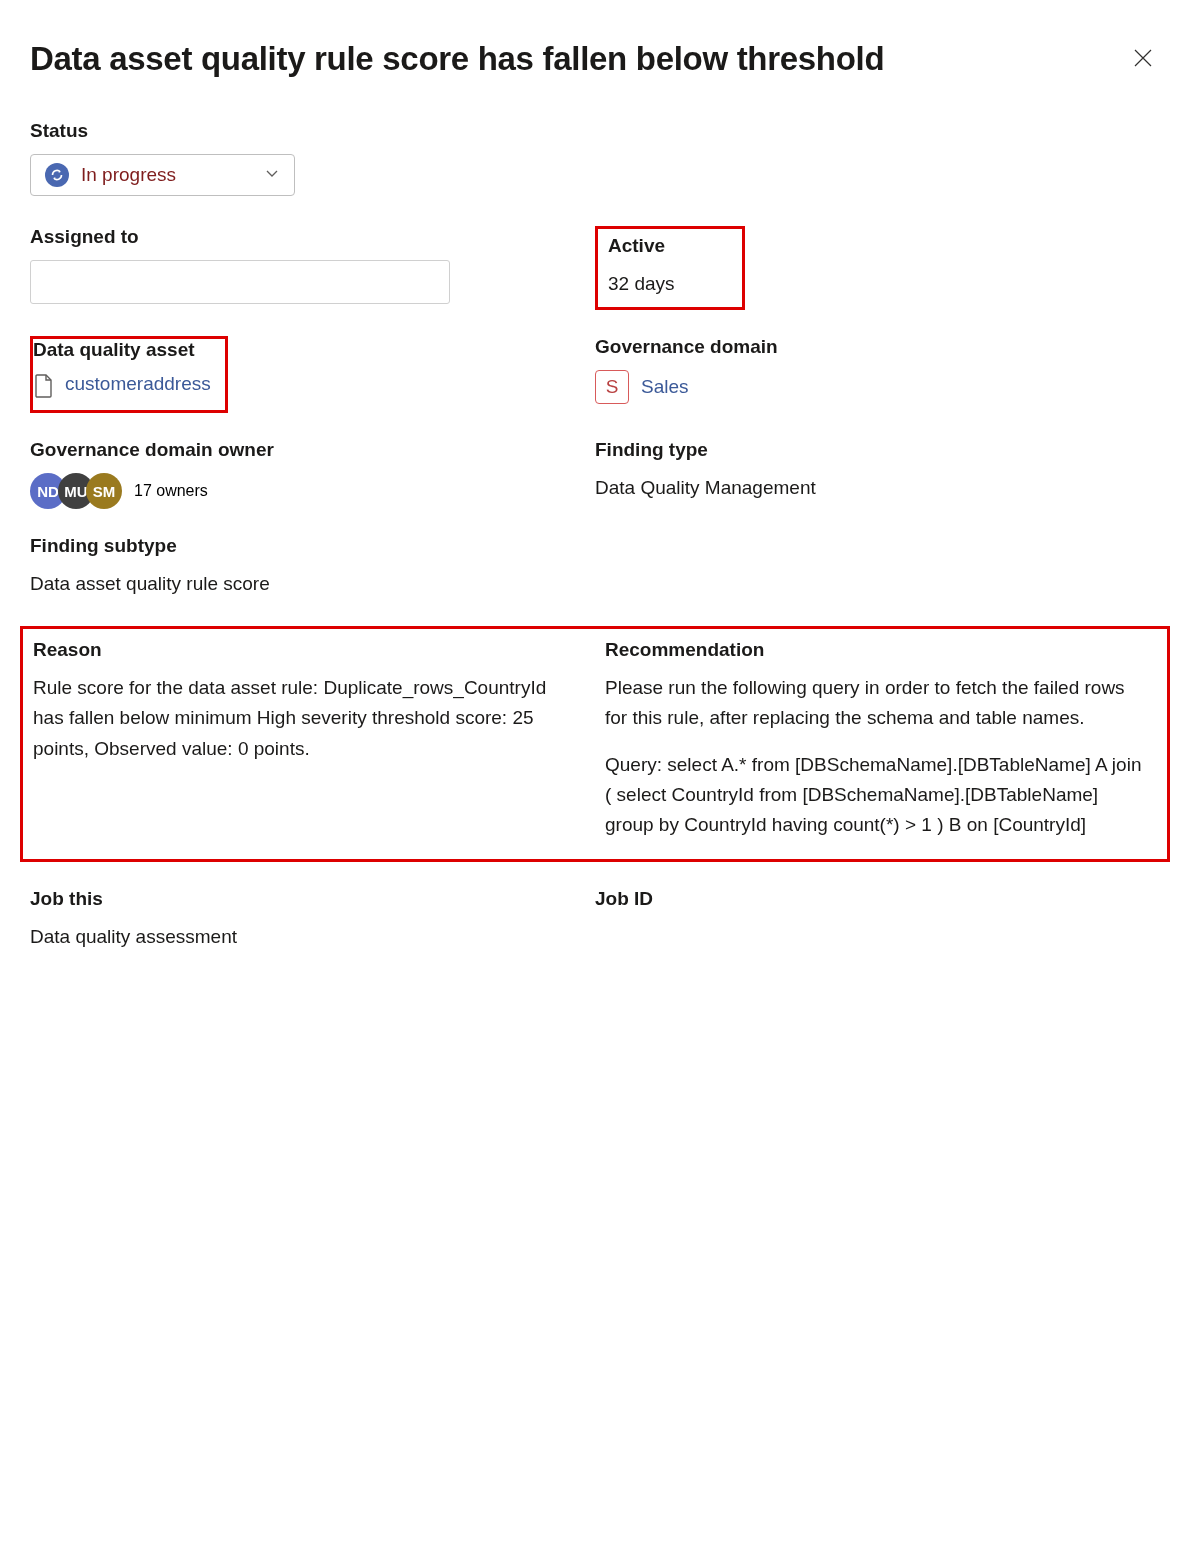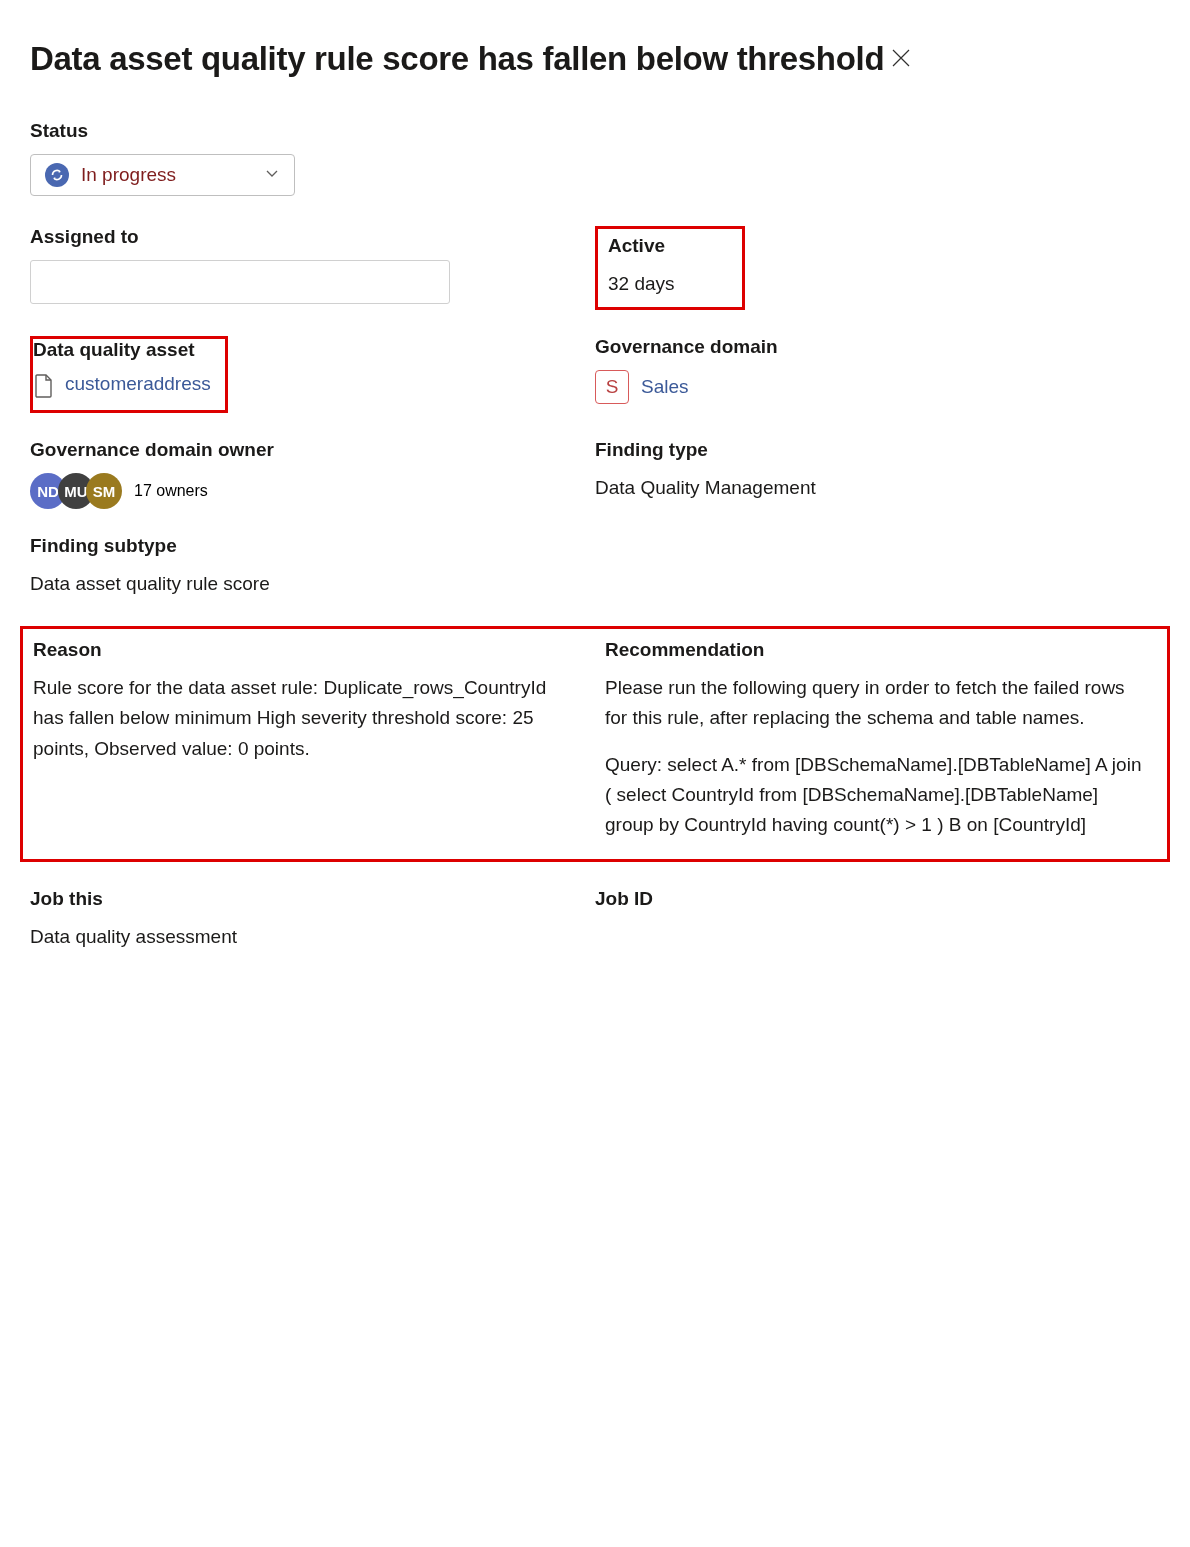--- a/index.html
+++ b/index.html
@@ -10,20 +10,21 @@
     body {
       font-family: "Segoe UI", -apple-system, BlinkMacSystemFont, sans-serif;
       background: #fff;
       color: #1b1a19;
       padding: 40px 30px;
       font-size: 19px;
       width: 1190px;
     }
     .header-row {
       display: flex;
+      justify-content: space-between;
       align-items: center;
       margin-bottom: 42px;
     }
     .page-title {
       font-size: 33px;
       font-weight: 700;
       letter-spacing: -0.3px;
     }
     .close-btn {
       background: none;

